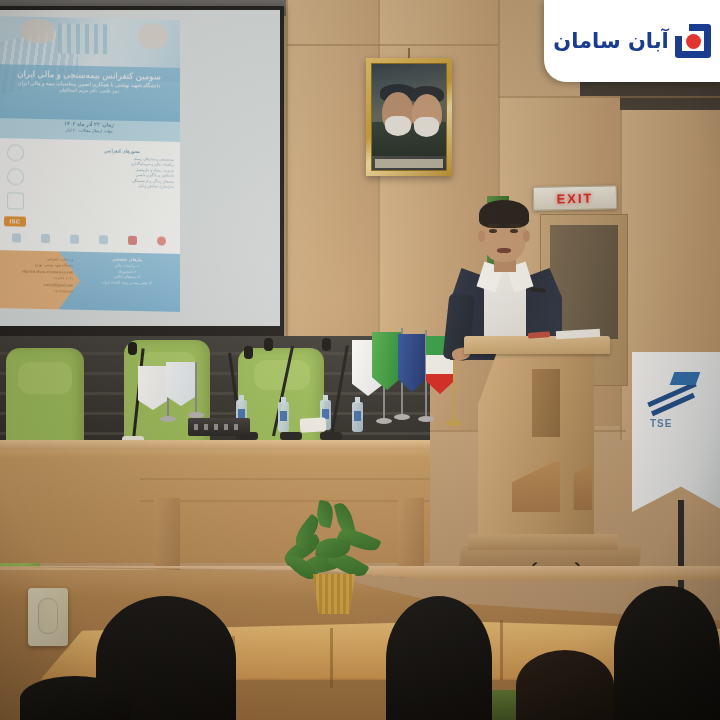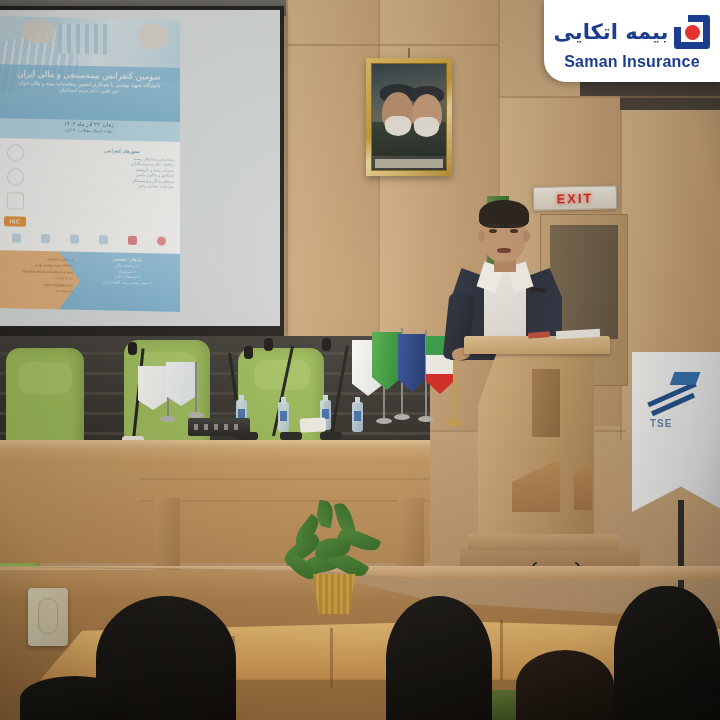--- a/index.html
+++ b/index.html
@@ -595,23 +595,22 @@
   <div class="aud chador" style="left:20px;top:676px;width:110px;height:46px;border-radius:52% 52% 0 0;"></div>
   <div class="aud chador" style="left:386px;top:596px;width:106px;height:126px;border-radius:54% 54% 0 0;"></div>
   <div class="aud hair" style="left:516px;top:650px;width:98px;height:72px;border-radius:52% 52% 0 0;"></div>
   <div class="aud chador" style="left:614px;top:586px;width:106px;height:136px;border-radius:48% 48% 0 0;"></div>
 
   <div class="warm"></div>
   <div class="vignette"></div>
 
   <div class="logo-card">
     <div class="logo-row">
-      <div class="logo-fa">بیمه اتکایی</div>
+      <div class="logo-fa">آبان سامان</div>
       <div class="logo-mark">
         <div class="outer"></div>
         <div class="notch"></div>
         <div class="dot"></div>
       </div>
     </div>
-    <div class="logo-en">Saman Insurance</div>
   </div>
 
 </div>
 
 </body></html>

